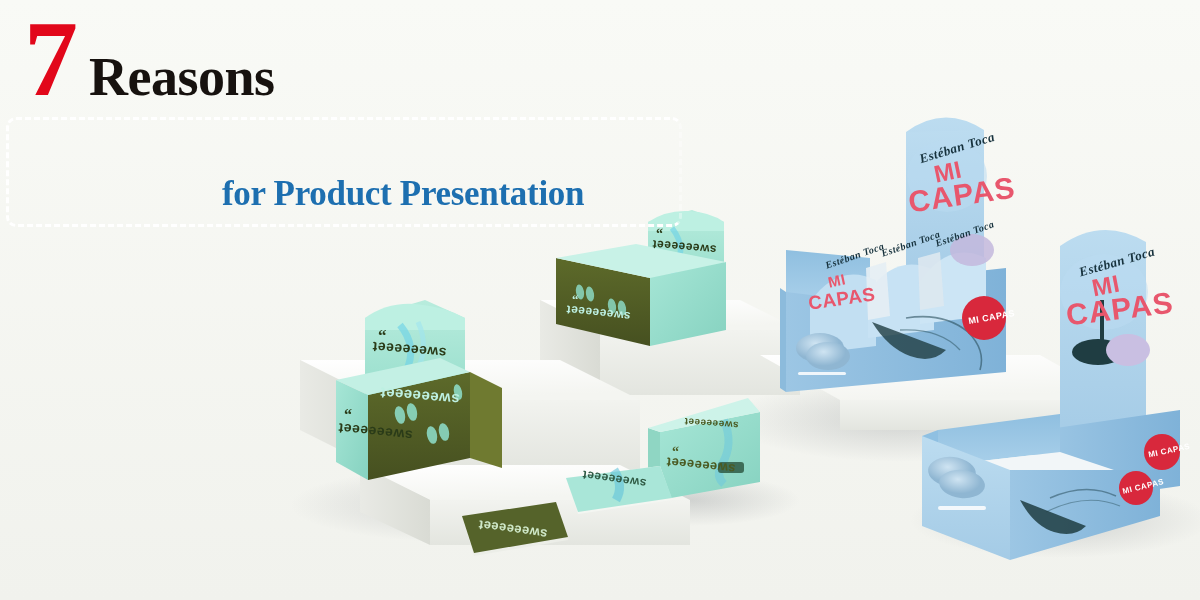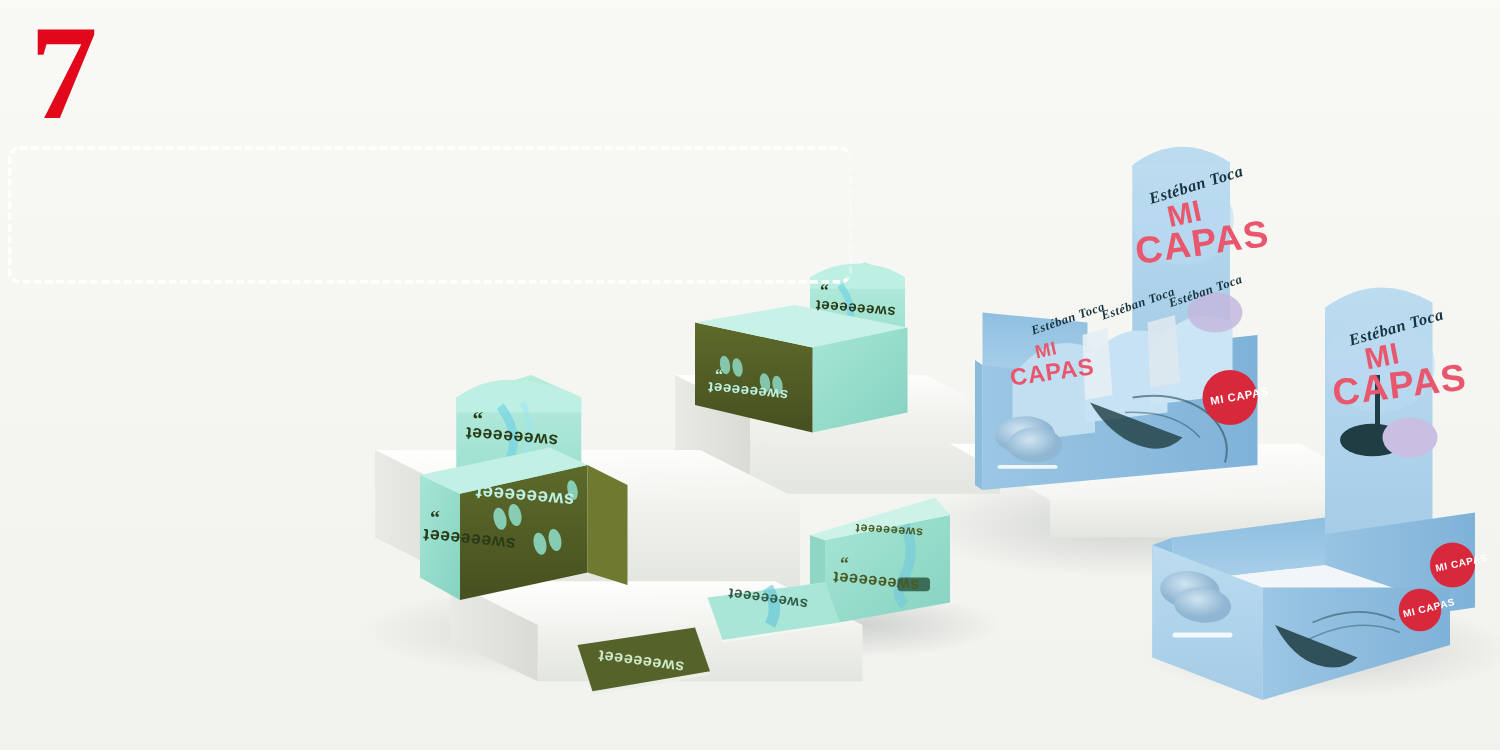--- a/index.html
+++ b/index.html
@@ -333,17 +333,19 @@
     <div class="lbl" style="left:1148px;top:446px;font-size:8px;color:#ffffff;transform:rotate(-12deg);">MI CAPAS</div>
 
     <div class="lbl" style="left:1122px;top:482px;font-size:8px;color:#ffffff;transform:rotate(-14deg);">MI CAPAS</div>
   </div>
 
   <div id="headline">
     <div id="dashbox"></div>
 
     <div id="title-row">
       <span id="big-number">7</span>
+      <span id="reasons-word">Reasons</span>
     </div>
 
+    <div class="sub-line" id="sub2">for Product Presentation</div>
   </div>
 
 </div>
 
 </body></html>

